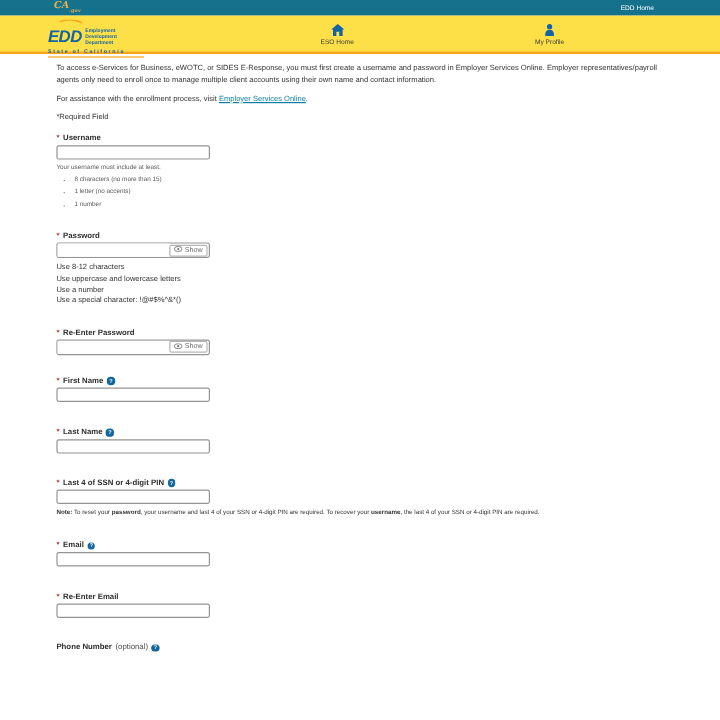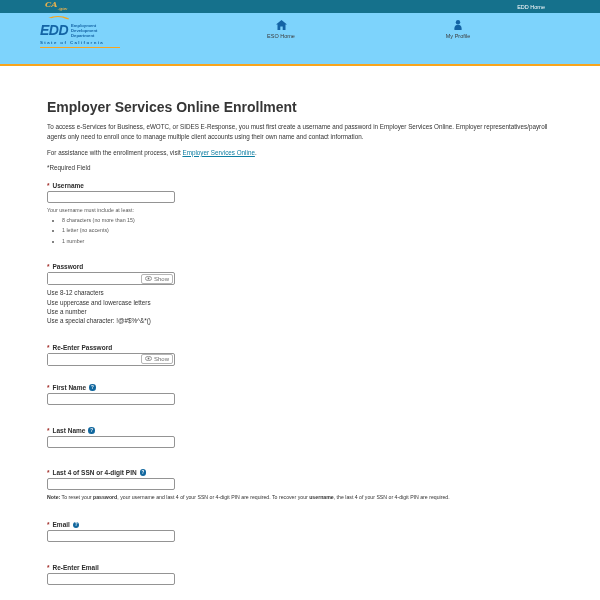--- a/index.html
+++ b/index.html
@@ -11,21 +11,21 @@
   html,body{width:600px;height:600px;overflow:hidden;background:#fff;
     font-family:"Liberation Sans",sans-serif;color:var(--text);}
   
   .topbar{height:13px;background:var(--teal);display:flex;align-items:center;
     justify-content:space-between;padding:0 55px 0 45px;}
   .ca-logo{color:#E8B14D;font-family:"DejaVu Serif",serif;font-style:italic;
     font-weight:bold;font-size:8px;line-height:10px;cursor:pointer;}
   .ca-logo .gov{font-size:4px;font-style:normal;vertical-align:sub;letter-spacing:0.2px;}
   .topbar-link{color:#fff;font-size:5.5px;cursor:pointer;}
   
-  .header{height:53px;background:#7dd3fc;position:relative;border-bottom:2px solid var(--gold);}
+  .header{height:32px;background:#fde047;position:relative;border-bottom:2px solid var(--gold);}
   .edd-logo{position:absolute;left:40px;top:3px;cursor:pointer;}
   .edd-swoosh{width:28px;height:7px;border:solid transparent;border-top:1.6px solid var(--gold);
     border-radius:50% 50% 0 0 / 100% 100% 0 0;margin-left:4px;}
   .edd-row{display:flex;align-items:flex-start;gap:3px;}
   .edd-word{font-size:14px;font-weight:bold;font-style:italic;color:var(--blue);
     line-height:14px;letter-spacing:-0.5px;}
   .edd-dept{display:flex;flex-direction:column;}
   .edd-dept span{font-size:4.2px;line-height:5.2px;color:var(--blue);font-weight:bold;}
   .edd-state{font-size:4.4px;color:var(--blue);letter-spacing:1.4px;font-weight:bold;
     border-bottom:1.5px solid var(--gold);padding:1.5px 0 2px;width:80px;}
@@ -106,21 +106,20 @@
       <svg width="10" height="10" viewBox="0 0 10 10">
           <circle cx="5" cy="2.2" r="2.2" fill="#1464A5"></circle>
           <path d="M5 4.8 C7.4 4.8 8.6 6.4 8.6 8.4 L8.6 10 L1.4 10 L1.4 8.4 C1.4 6.4 2.6 4.8 5 4.8 Z" fill="#1464A5"></path>
         </svg>
     </span>
     <span class="nav-label">My Profile</span>
   </div>
 </div>
 
 <div class="content">
-  <h1>Employer Services Online Enrollment</h1>
 
   <p class="intro">To access e-Services for Business, eWOTC, or SIDES E-Response, you must first create a username and password in Employer Services Online. Employer representatives/payroll agents only need to enroll once to manage multiple client accounts using their own name and contact information.</p>
 
   <p class="assist"><span>For assistance with the enrollment process, visit </span><a>Employer Services Online</a><span>.</span></p>
 
   <p class="required">*Required Field</p>
 
   <div class="g-username">
     <div class="field-label">
       <span class="asterisk">*</span>

